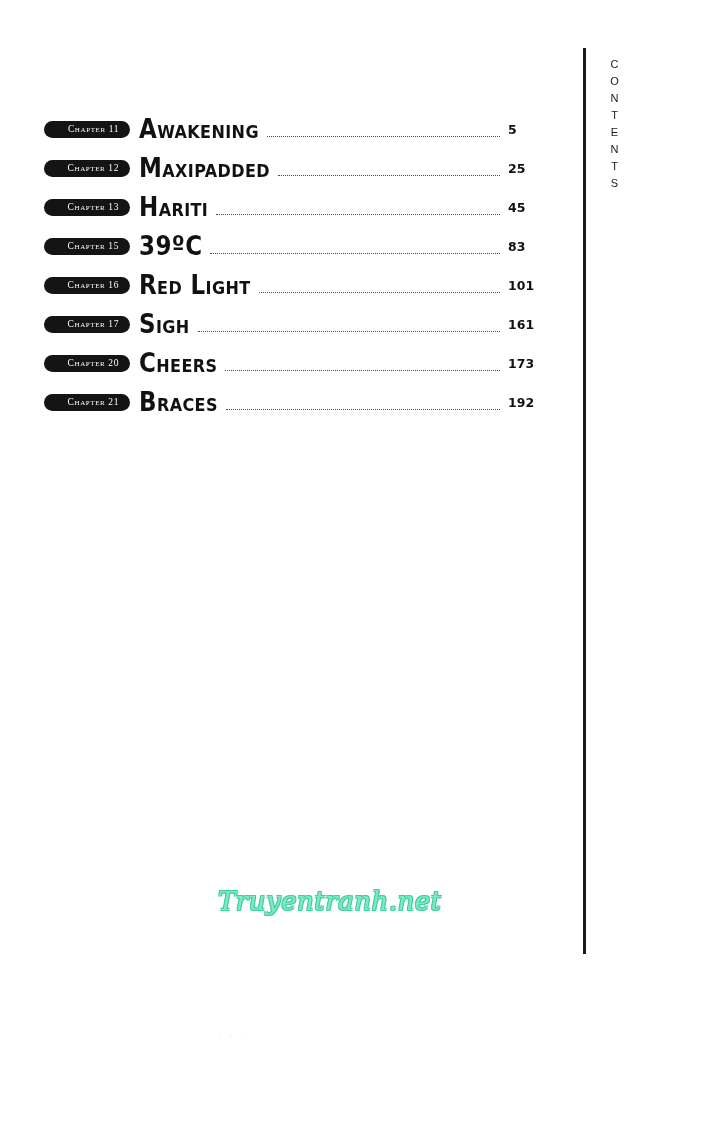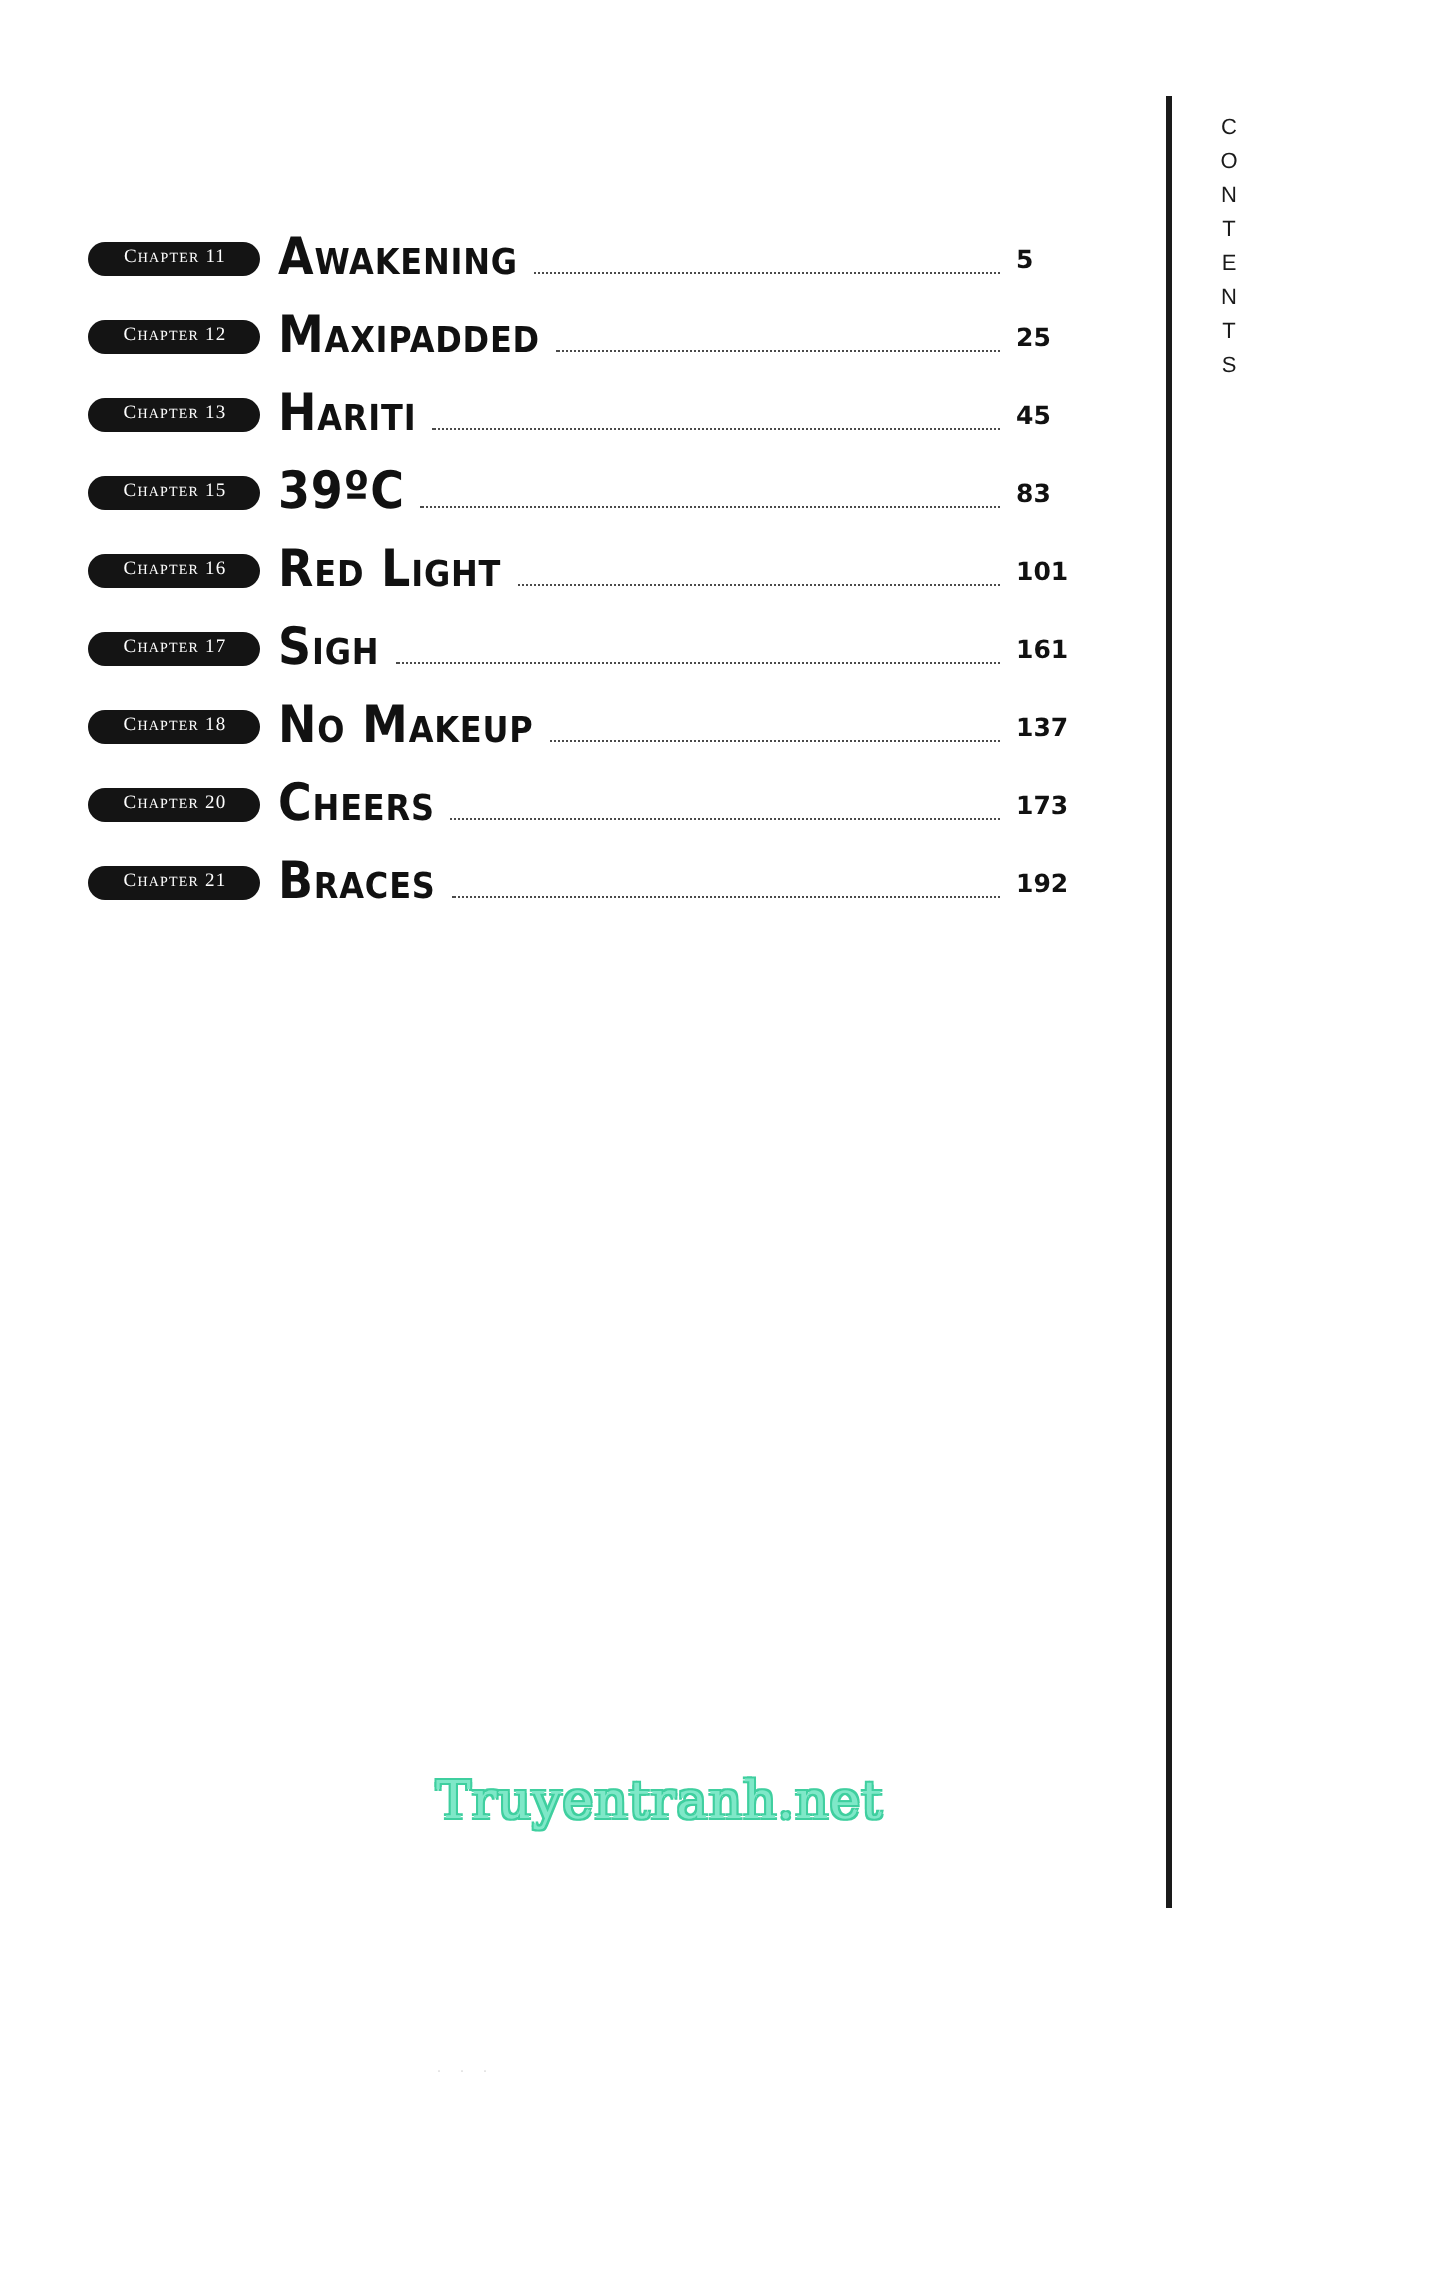--- a/index.html
+++ b/index.html
@@ -67,21 +67,21 @@
     padding: 0 11px 0 12px;
     font-size: 9.5px;
     letter-spacing: 0.6px;
     font-variant: small-caps;
     text-transform: capitalize;
     font-family: "Liberation Serif", serif;
     white-space: nowrap;
     margin-right: 9px;
     box-sizing: border-box;
     min-width: 86px;
-    text-align: center;
+    text-align: right;
   }
 
   .chapter-title {
     flex: 0 0 auto;
     font-family: "DejaVu Sans", sans-serif;
     font-weight: bold;
     font-size: 23px;
     color: #111111;
     letter-spacing: 0.4px;
     white-space: nowrap;
@@ -112,20 +112,21 @@
     font-size: 12.5px;
     color: #111111;
   }
 
   
   .watermark {
     position: absolute;
     left: 218px;
     top: 886px;
     font-family: "DejaVu Serif", serif;
+    font-style: italic;
     font-size: 26px;
     color: #7fe8c8;
     letter-spacing: 0.5px;
     text-shadow:
       -1px -1px 0 #3fcf9f,
        1px -1px 0 #3fcf9f,
       -1px  1px 0 #3fcf9f,
        1px  1px 0 #3fcf9f;
     white-space: nowrap;
   }
@@ -188,26 +189,20 @@
       <div class="dots"></div>
       <div class="page-num">101</div>
     </div>
     <div class="toc-row">
       <div class="chapter-pill">Chapter 17</div>
       <div class="chapter-title small-caps">Sigh</div>
       <div class="dots"></div>
       <div class="page-num">161</div>
     </div>
     <div class="toc-row">
-      <div class="chapter-pill">Chapter 18</div>
-      <div class="chapter-title small-caps">No Makeup</div>
-      <div class="dots"></div>
-      <div class="page-num">137</div>
-    </div>
-    <div class="toc-row">
       <div class="chapter-pill">Chapter 20</div>
       <div class="chapter-title small-caps">Cheers</div>
       <div class="dots"></div>
       <div class="page-num">173</div>
     </div>
     <div class="toc-row">
       <div class="chapter-pill">Chapter 21</div>
       <div class="chapter-title small-caps">Braces</div>
       <div class="dots"></div>
       <div class="page-num">192</div>

